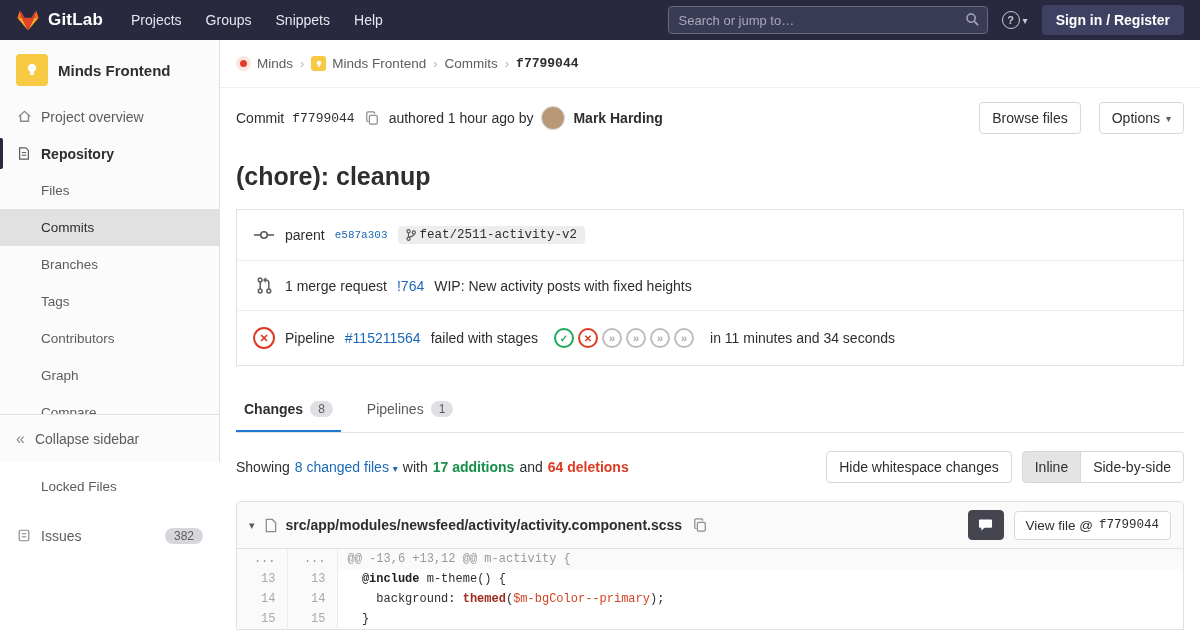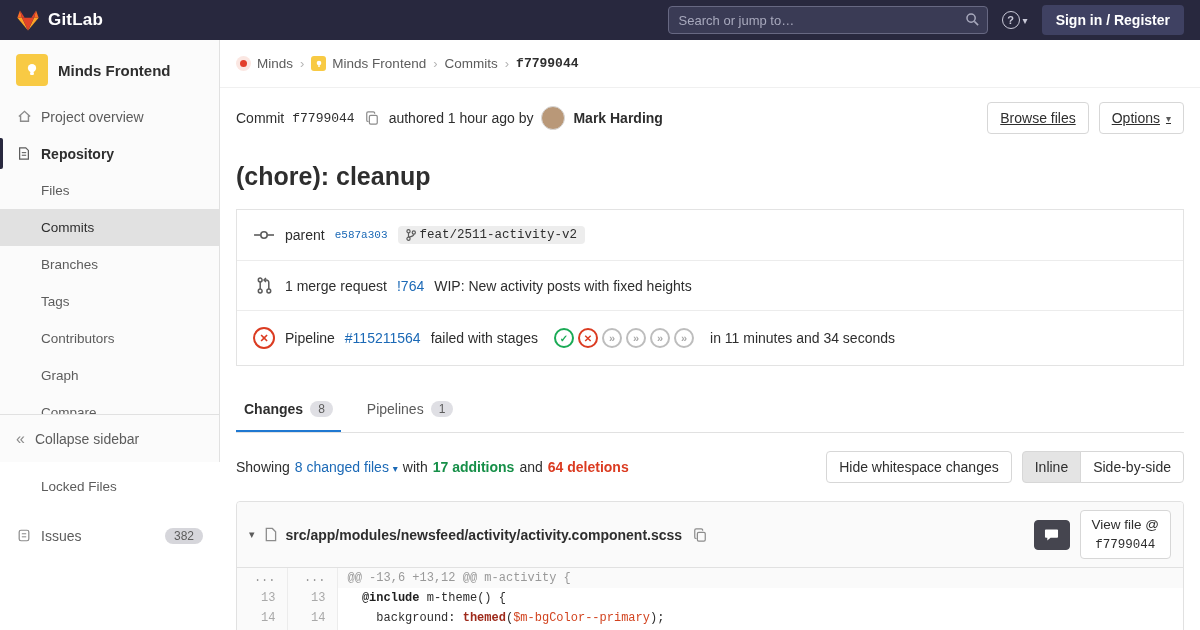--- a/index.html
+++ b/index.html
@@ -53,21 +53,21 @@
   .crumb-ico.minds { background:#fbe7e2; }
   .crumb-ico.minds i { width:7px; height:7px; border-radius:50%; background:#e23e2b; display:block; }
   .crumb-ico.bulb { background:#f8ca44; border-radius:3px; }
 
   .commit-meta { display:flex; align-items:center; justify-content:space-between; padding:14px 16px; }
   .cm-left { display:flex; align-items:center; gap:8px; }
   .commit-sha { font-size:13px; color:#2e2e2e; }
   .icon-btn { background:none; border:none; cursor:pointer; padding:2px; display:flex; }
   .avatar { width:24px; height:24px; border-radius:50%; background:#b99878; border:1px solid #d8d8d8; flex:none; }
   .author-name { font-weight:700; }
-  .cm-right { display:flex; gap:10px;text-decoration:underline; }
+  .cm-right { display:flex; gap:18px; }
   .btn { background:#fff; border:1px solid #d7d7d7; border-radius:4px; color:#2e2e2e; font-size:14px; padding:7px 12px; cursor:pointer; font-family:"Liberation Sans",sans-serif; display:inline-flex; align-items:center; gap:6px; }
   .btn .caret-d { font-size:10px; color:#5c5c5c; }
 
   .commit-title { font-size:25px; font-weight:700; color:#2e2e2e; padding:14px 16px 18px; }
 
   .info-box { margin:0 16px 22px; border:1px solid #e3e3e3; border-radius:0; }
   .info-row { display:flex; align-items:center; gap:10px; padding:16px; border-bottom:1px solid #ececec; font-size:14px; }
   .info-row:last-child { border-bottom:none; }
   .row-icon { width:22px; display:flex; justify-content:center; flex:none; }
   a.link { color:#1b69b6; text-decoration:none; cursor:pointer; }
@@ -94,21 +94,21 @@
   .btn-group .btn:first-child { border-radius:4px 0 0 4px; margin-left:0; }
   .btn-group .btn:last-child { border-radius:0 4px 4px 0; }
   .btn.pressed { background:#e4e4e4;text-align:center; }
 
   .file-card { margin:0 16px; border:1px solid #e1e1e1; border-radius:4px 4px 0 0; }
   .file-head { display:flex; align-items:center; background:#fafafa; border-bottom:1px solid #e1e1e1; padding:8px 12px; gap:9px; border-radius:4px 4px 0 0; }
   .file-caret { font-size:11px; color:#5c5c5c; cursor:pointer; }
   .file-path { font-weight:700; font-size:14px; color:#2e2e2e; }
   .fh-right { margin-left:auto; display:flex; gap:10px; align-items:center; }
   .comment-btn { background:#45454f; border:1px solid #45454f; border-radius:4px; width:36px; height:30px; display:flex; align-items:center; justify-content:center; cursor:pointer; }
-  .viewfile-btn { font-size:13.5px; padding:6px 11px;flex-direction:column; }
+  .viewfile-btn { font-size:13.5px; padding:6px 11px; }
 
   .diff-table { width:100%; border-collapse:collapse; font-family:"Liberation Mono","DejaVu Sans Mono",monospace; font-size:12px; }
   .diff-table td { height:20px; line-height:20px; vertical-align:top; }
   td.ln { width:50px; min-width:50px; background:#fafafa; color:#a9a9a9; text-align:right; padding-right:11px; border-right:1px solid #ececec; cursor:pointer; user-select:none; }
   td.code { padding-left:10px; white-space:pre; color:#2e2e2e; }
   tr.match td { background:#fafafa; color:#999; }
   tr.match td.code { color:#999; }
   .c-k { font-weight:700; color:#1f1f1f; }
   .c-fn { font-weight:700; color:#9e2a1b; }
   .c-var { color:#d2431f; }
@@ -125,20 +125,26 @@
           <polygon fill="#fca326" points="34,13 27,13 18,32"></polygon>
           <polygon fill="#fc6d26" points="2,13 9,13 6,2"></polygon>
           <polygon fill="#fc6d26" points="34,13 27,13 30,2"></polygon>
           <polygon fill="#e24329" points="9,13 27,13 18,32"></polygon>
           <polygon fill="#e24329" points="6,2 9,13 13,13"></polygon>
           <polygon fill="#e24329" points="30,2 27,13 23,13"></polygon>
         </svg>
       </span>
       <span class="brand-name">GitLab</span>
     </a>
+    <nav class="nav-links">
+        <a class="nav-link">Projects</a>
+        <a class="nav-link">Groups</a>
+        <a class="nav-link">Snippets</a>
+        <a class="nav-link">Help</a>
+      </nav>
   </div>
   <div class="nav-right">
     <div class="searchbox">
       <input placeholder="Search or jump to…" style="">
       <span class="search-icon">
         <svg width="15" height="15" viewBox="0 0 16 16">
             <circle cx="6.5" cy="6.5" r="4.4" fill="none" stroke="#a8a9bd" stroke-width="1.6"></circle>
             <line x1="10" y1="10" x2="14" y2="14" stroke="#a8a9bd" stroke-width="1.6"></line>
           </svg>
       </span>

